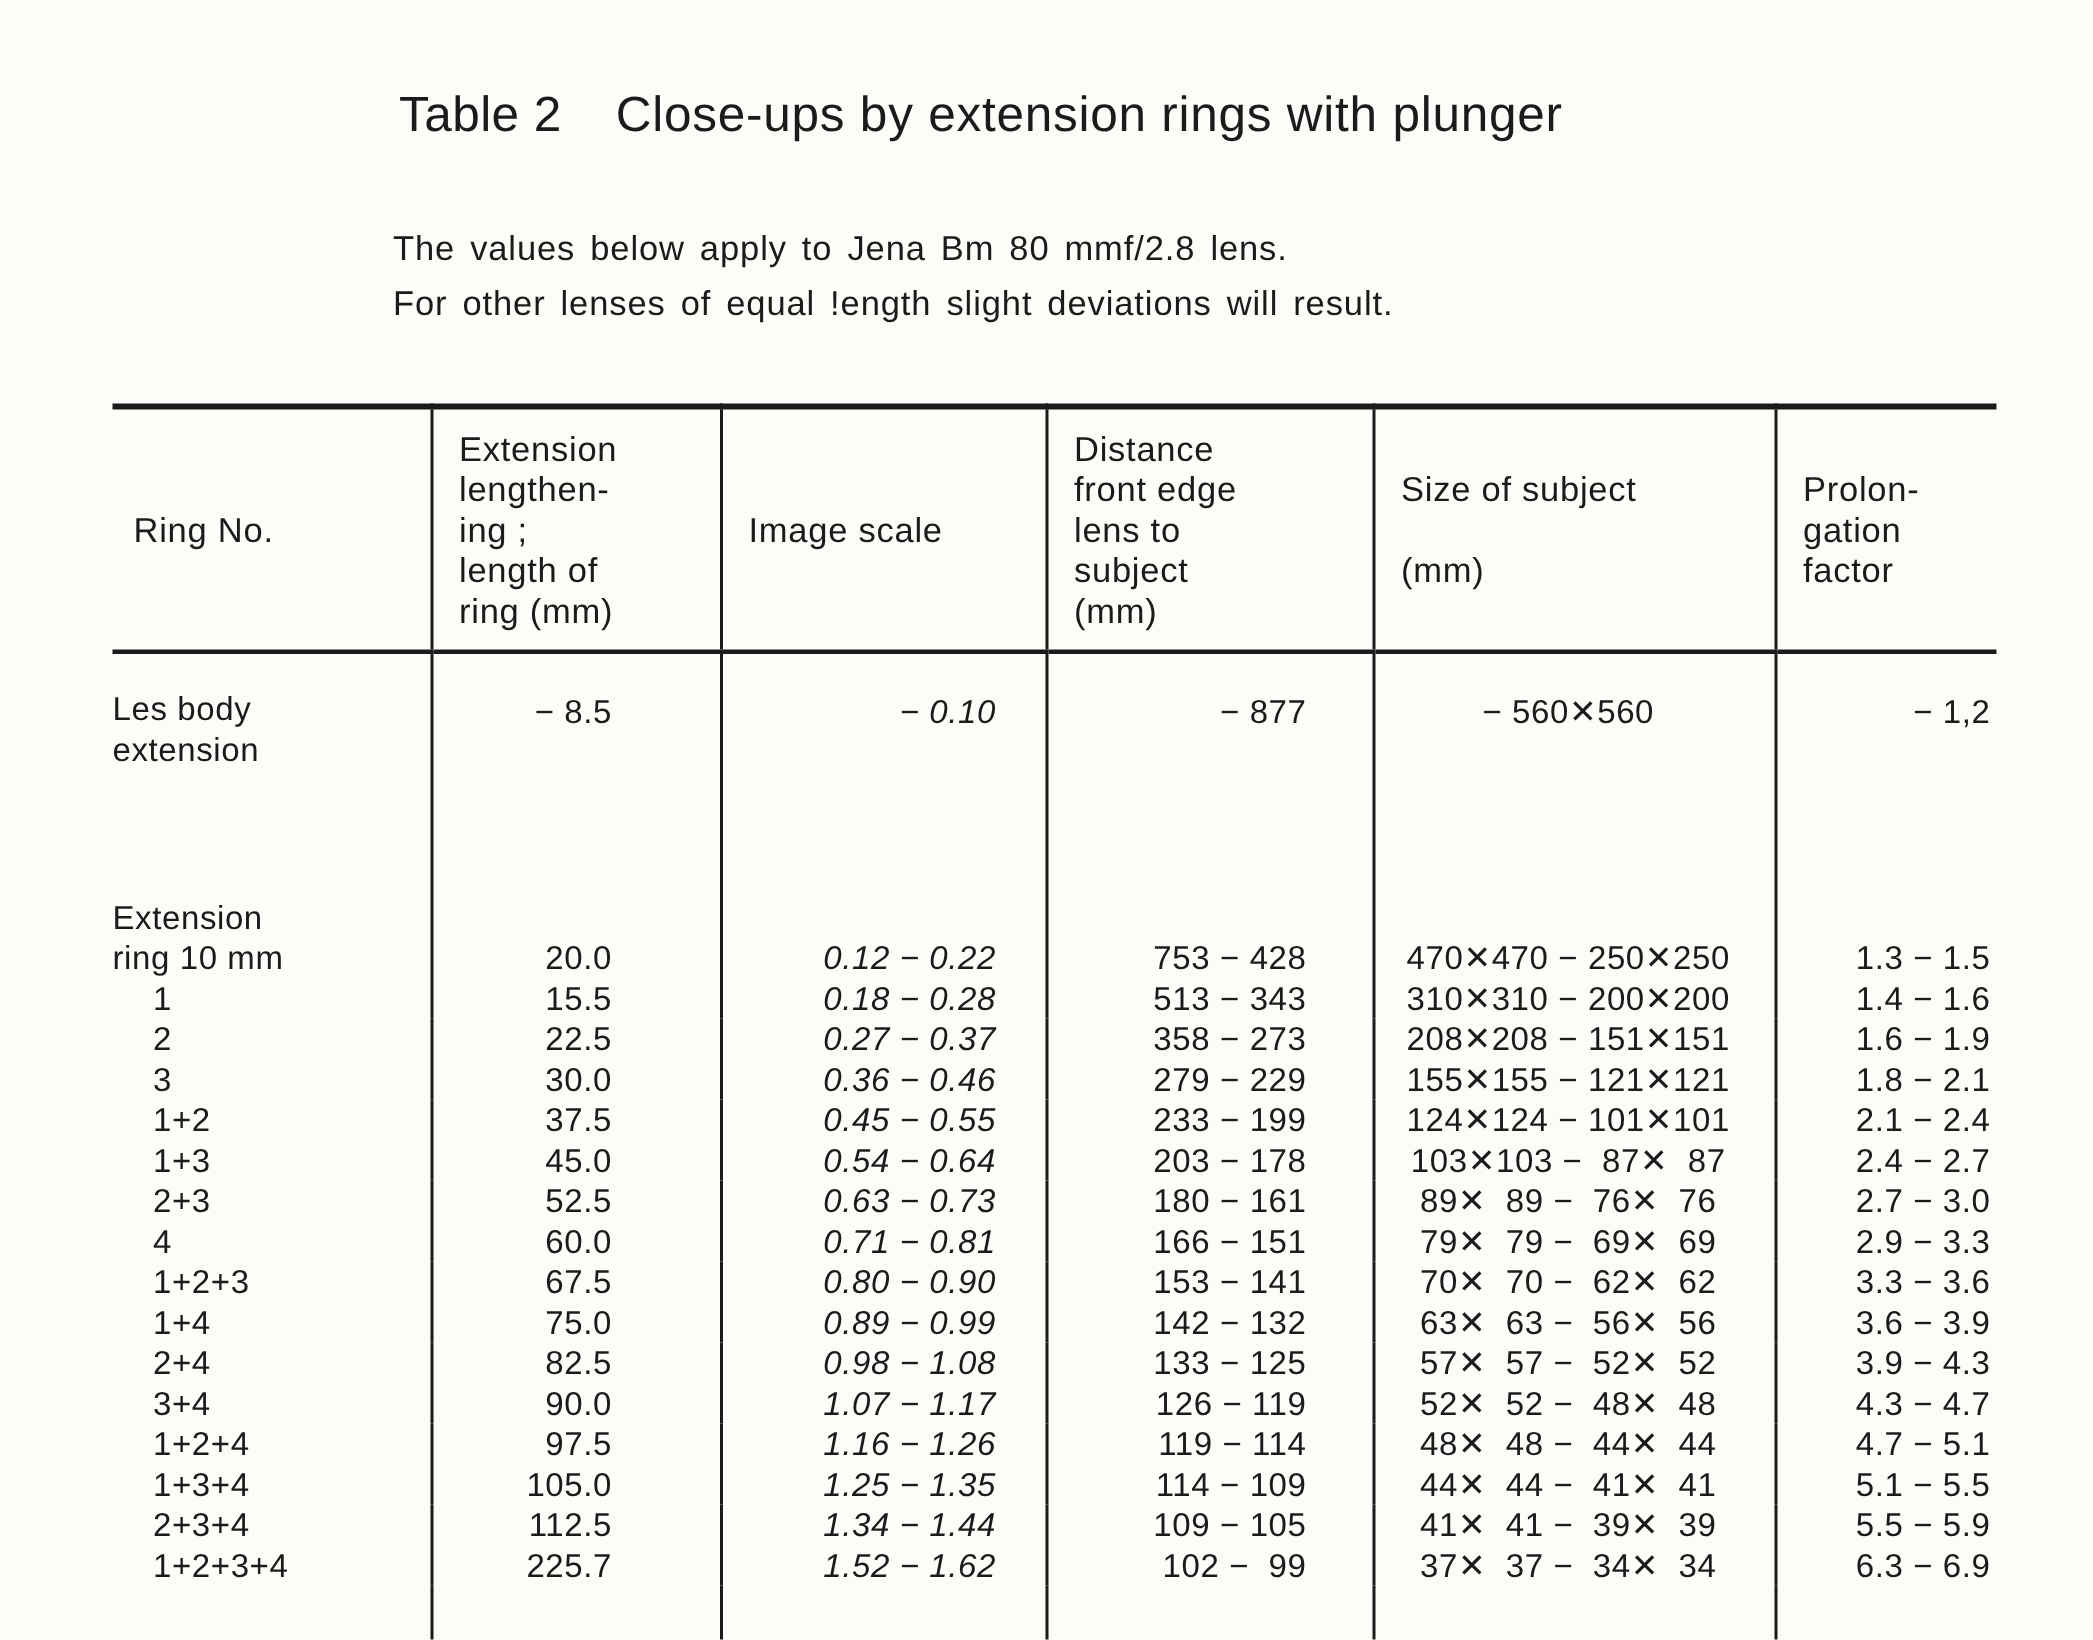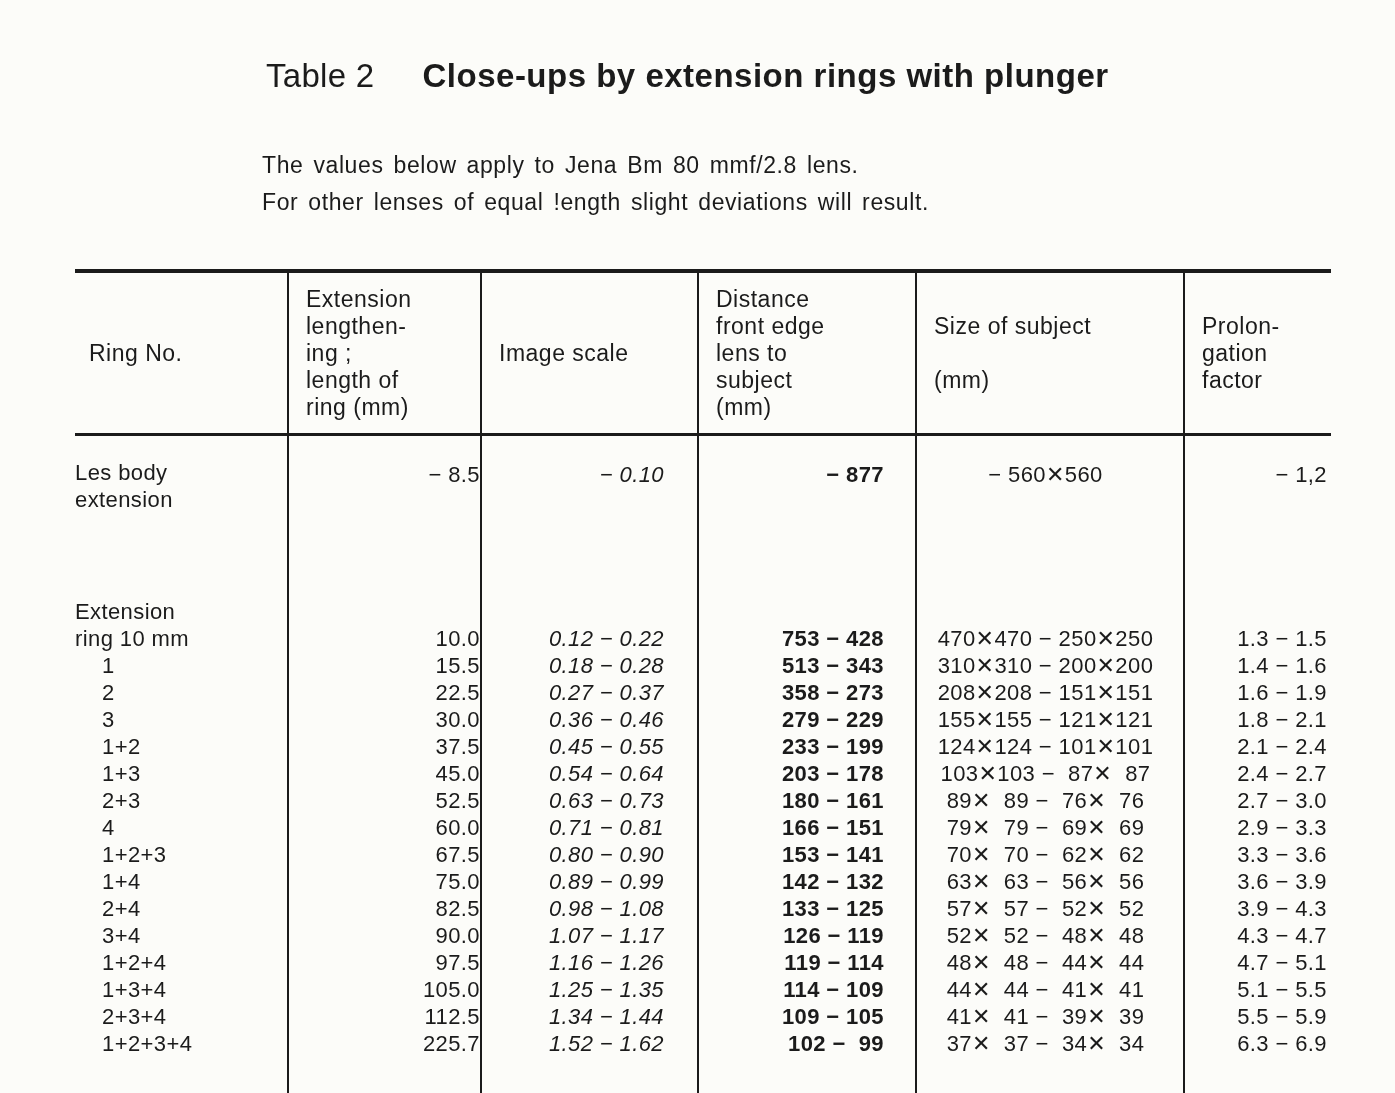--- a/index.html
+++ b/index.html
@@ -22,23 +22,22 @@
     display: flex;
     align-items: flex-start;
     letter-spacing: 0.3px;
     white-space: nowrap;
   }
   .title-label {
     font-weight: normal;
     margin-right: 36px;
   }
   .title-main {
-    font-weight: bold;
+    font-weight: normal;
     letter-spacing: 0.5px;
-    margin-left: 12px;
   }
   .subtitle {
     margin: 52px 0 0 262px;
     font-size: 23px;
     line-height: 37px;
     letter-spacing: 0.6px;
     word-spacing: 3px;
   }
   table.closeup {
     margin: 48px 0 0 75px;
@@ -70,23 +69,23 @@
   tbody td {
     font-size: 22px;
     letter-spacing: 0.4px;
     height: 26px;
     padding: 0;
     text-align: right;
     white-space: pre;
     vertical-align: bottom;
   }
   td.col-label   { text-align: left; white-space: pre-line; line-height: 27px; padding-left: 0; }
-  td.col-ext     { }
+  td.col-ext     { padding-right: 72px; }
   td.col-scale   { padding-right: 33px; font-style: italic; }
-  td.col-dist    { padding-right: 31px; font-weight: bold; }
+  td.col-dist    { padding-right: 44px; }
   td.col-size    { padding-right: 9px; text-align: center;  }
   td.col-factor  { padding-right: 4px;  }
   tr.row-lesbody td {
     height: 136px;
     vertical-align: top;
     padding-top: 26px;
   }
   tr.row-lesbody td.col-label { padding-top: 23px; }
   tr.row-tall td { height: 53px; }
   tr.row-indent td.col-label { padding-left: 27px; }
@@ -144,21 +143,21 @@
 extension</td>
         <td class="col-ext vline">− 8.5</td>
         <td class="col-scale vline">− 0.10</td>
         <td class="col-dist vline">− 877</td>
         <td class="col-size vline">− 560✕560</td>
         <td class="col-factor vline">− 1,2</td>
       </tr>
       <tr class="row-tall">
           <td class="col-label">Extension
 ring 10 mm</td>
-          <td class="col-ext vline">10.0</td>
+          <td class="col-ext vline">20.0</td>
           <td class="col-scale vline">0.12 − 0.22</td>
           <td class="col-dist vline">753 − 428</td>
           <td class="col-size vline">470✕470 − 250✕250</td>
           <td class="col-factor vline">1.3 − 1.5</td>
         </tr>
         <tr class="row-indent">
           <td class="col-label">1</td>
           <td class="col-ext vline">15.5</td>
           <td class="col-scale vline">0.18 − 0.28</td>
           <td class="col-dist vline">513 − 343</td>

